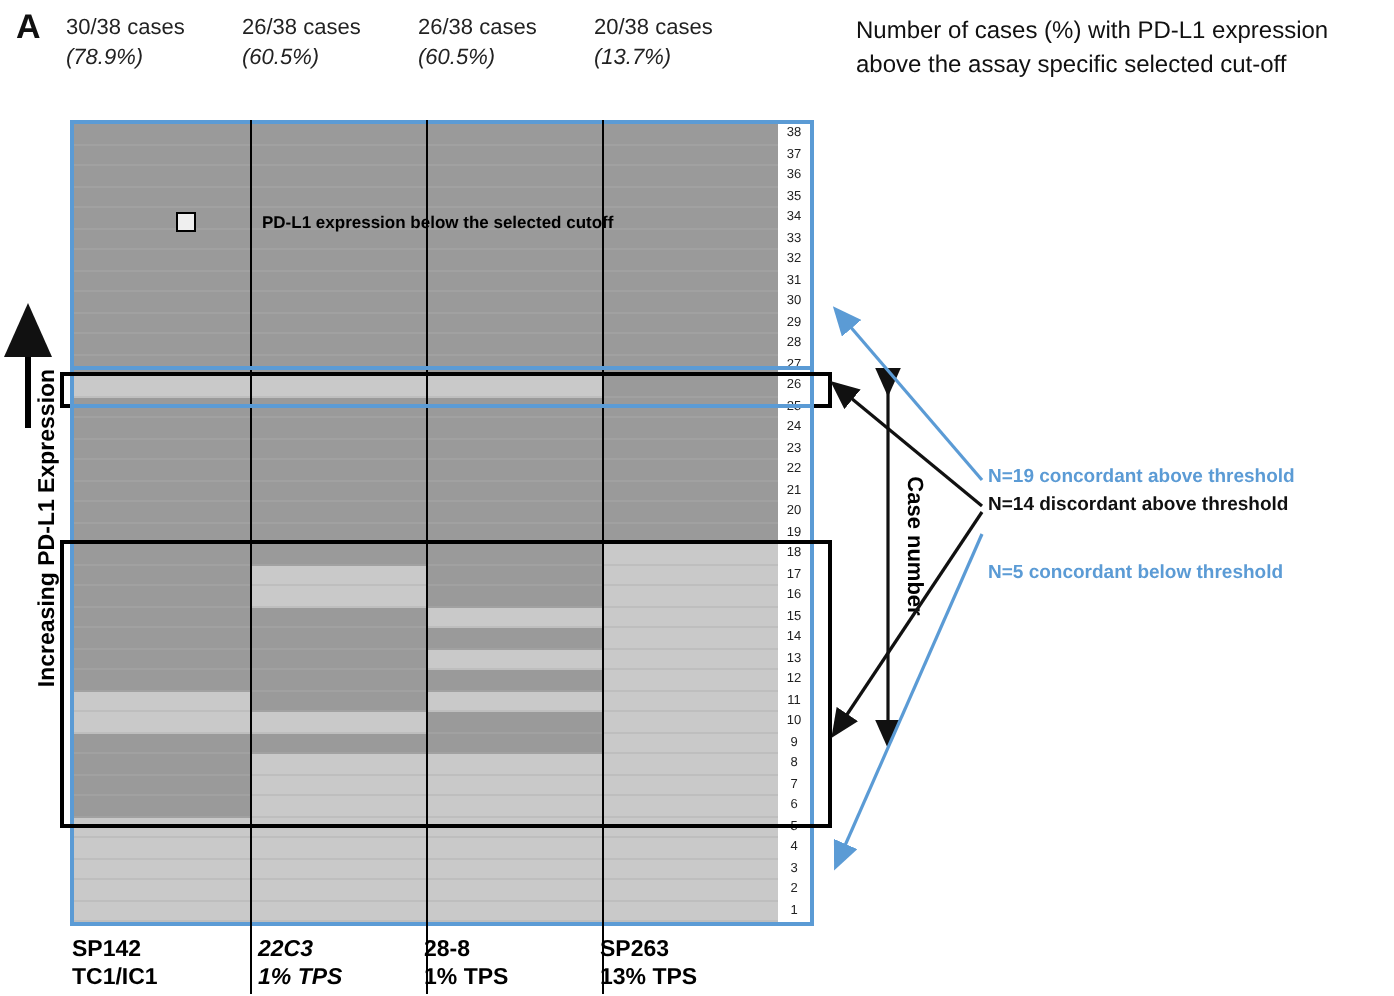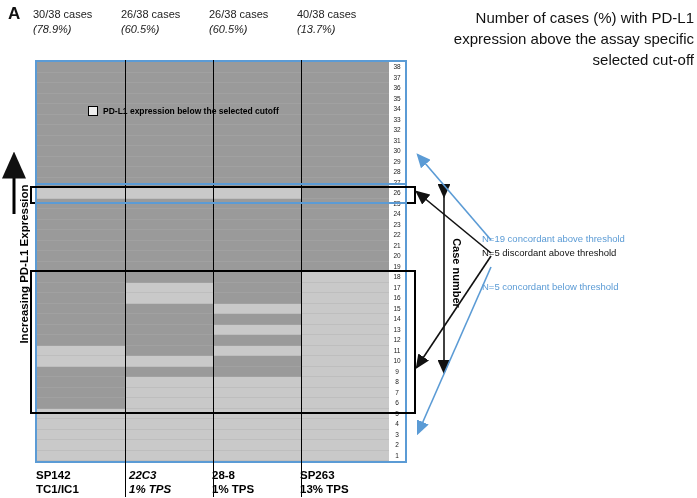--- a/index.html
+++ b/index.html
@@ -3,21 +3,21 @@
 <meta charset="utf-8">
 <style>
   html,body{margin:0;padding:0;background:#fff;}
   .figure{
     position:relative;width:697px;height:498px;background:#fff;
     font-family:"Liberation Sans", sans-serif;color:#111;overflow:hidden;
   }
   .panel-label{position:absolute;left:8px;top:4px;font-size:17px;font-weight:bold;}
   .top-label{position:absolute;top:7px;width:96px;text-align:left;font-size:11px;line-height:1.35;color:#222;}
   .top-label .pct{display:block;font-style:italic;}
-  .right-title{position:absolute;left:428px;top:7px;width:266px;text-align:right;font-size:15px;line-height:1.4;color:#111;}
+  .right-title{position:absolute;left:428px;top:7px;width:266px;text-align:left;font-size:12px;line-height:1.4;color:#111;}
 
   
   .plot{
     position:absolute;left:35px;top:60px;width:368px;height:399px;
     border:2px solid var(--c-blue,#5b9bd5);display:flex;z-index:1;background:#fff;
   }
   .hm-rows{width:352px;}
   .hm-row{display:flex;height:10.5px;}
   .hm-cell{width:88px;height:10.5px;box-sizing:border-box;}
   .hm-cell.above{background:var(--c-above,#9a9a9a);border-bottom:1px solid rgba(255,255,255,0.08);}
@@ -30,34 +30,34 @@
 
   
   .thin-box{position:absolute;left:30px;top:186px;width:382px;height:14px;border:2px solid #000;z-index:4;}
   .big-box{position:absolute;left:30px;top:270px;width:382px;height:140px;border:2.5px solid #000;z-index:4;}
   .blue-line{position:absolute;left:35px;width:372px;height:2px;background:var(--c-blue,#5b9bd5);z-index:4;}
   .blue-line.l1{top:183px;}
   .blue-line.l2{top:202px;}
 
   
   .legend{position:absolute;left:88px;top:106px;z-index:6;}
-  .legend-row{display:flex;align-items:center;margin-bottom:7px;}
+  .legend-row{display:flex;align-items:center;margin-bottom:7px;gap:28px;}
   .legend-swatch{width:8px;height:8px;border:1px solid #000;margin-right:5px;flex:none;}
   .legend-swatch.below{background:#efefef;}
   .legend-swatch.above{background:#a8adb2;}
   .legend-text{font-size:8.5px;font-weight:bold;color:#000;white-space:nowrap;}
 
   
   .y-label{position:absolute;left:-96px;top:258px;width:240px;text-align:center;
     transform:rotate(-90deg);font-size:11.5px;font-weight:bold;color:#000;}
 
   
   .case-axis-label{position:absolute;left:402px;top:267px;width:110px;text-align:center;
     transform:rotate(90deg);font-size:11px;font-weight:bold;color:#000;z-index:6;}
-  .ann{position:absolute;left:482px;font-size:9.5px;font-weight:400;white-space:nowrap;z-index:6;}
+  .ann{position:absolute;left:494px;font-size:9.5px;font-weight:700;white-space:nowrap;z-index:6;}
   .ann-0{top:233px;color:var(--c-blue,#5b9bd5);}
   .ann-1{top:247px;color:#111;}
   .ann-2{top:261px;color:var(--c-blue,#5b9bd5);margin-top:20px;}
 
   
   .bottom-label{position:absolute;top:468px;width:90px;text-align:left;font-size:11.5px;font-weight:bold;line-height:1.25;color:#000;}
 
   .overlay-svg{position:absolute;left:0;top:0;z-index:7;pointer-events:none;}
 </style>
 </head>
@@ -73,21 +73,21 @@
   </div>
   <div class="top-label" style="left:121px;">
     <span>26/38 cases</span>
     <span class="pct">(60.5%)</span>
   </div>
   <div class="top-label" style="left:209px;">
     <span>26/38 cases</span>
     <span class="pct">(60.5%)</span>
   </div>
   <div class="top-label" style="left:297px;">
-    <span>40/38 cases</span>
+    <span>20/38 cases</span>
     <span class="pct">(13.7%)</span>
   </div>
 
   <div class="right-title">Number of cases (%) with PD-L1 expression above the assay specific selected cut-off</div>
 
   <div class="y-label">Increasing PD-L1 Expression</div>
 
   <div class="plot">
     <div class="hm-rows">
         <div class="hm-row">
@@ -372,21 +372,21 @@
 
   <div class="legend">
     <div class="legend-row">
       <span class="legend-swatch below"></span>
       <span class="legend-text">PD-L1 expression below the selected cutoff</span>
     </div>
   </div>
 
   <div class="case-axis-label">Case number</div>
   <div class="ann ann-0">N=19 concordant above threshold</div>
-  <div class="ann ann-1">N=5 discordant above threshold</div>
+  <div class="ann ann-1">N=14 discordant above threshold</div>
   <div class="ann ann-2">N=5 concordant below threshold</div>
 
   <div class="bottom-label" style="left:36px;">
     <div>SP142</div>
     <div>TC1/IC1</div>
   </div>
   <div class="bottom-label" style="left:129px;font-style:italic;">
     <div>22C3</div>
     <div>1% TPS</div>
   </div>

